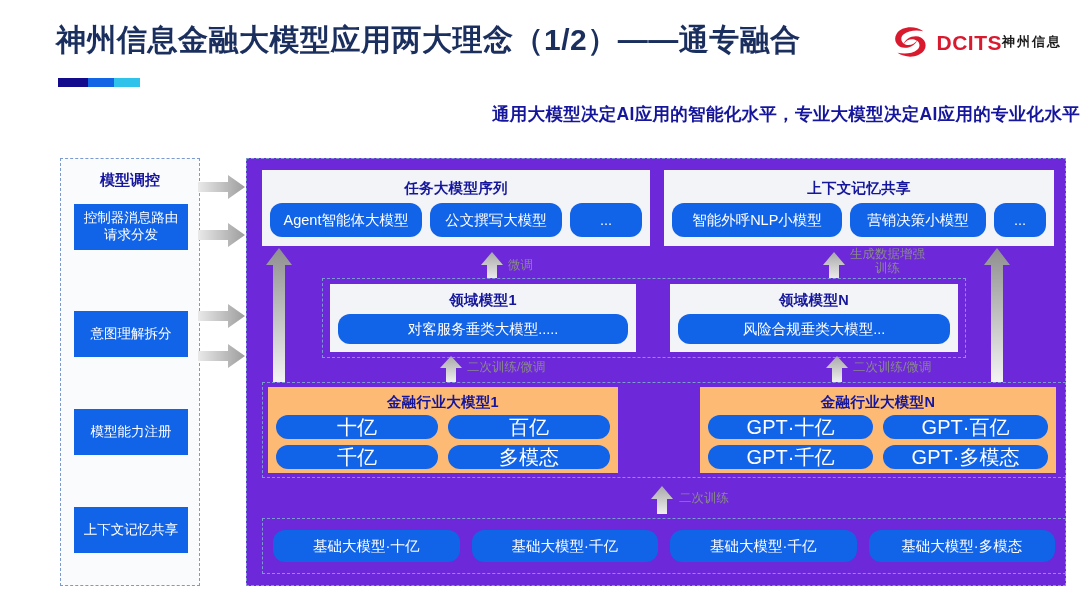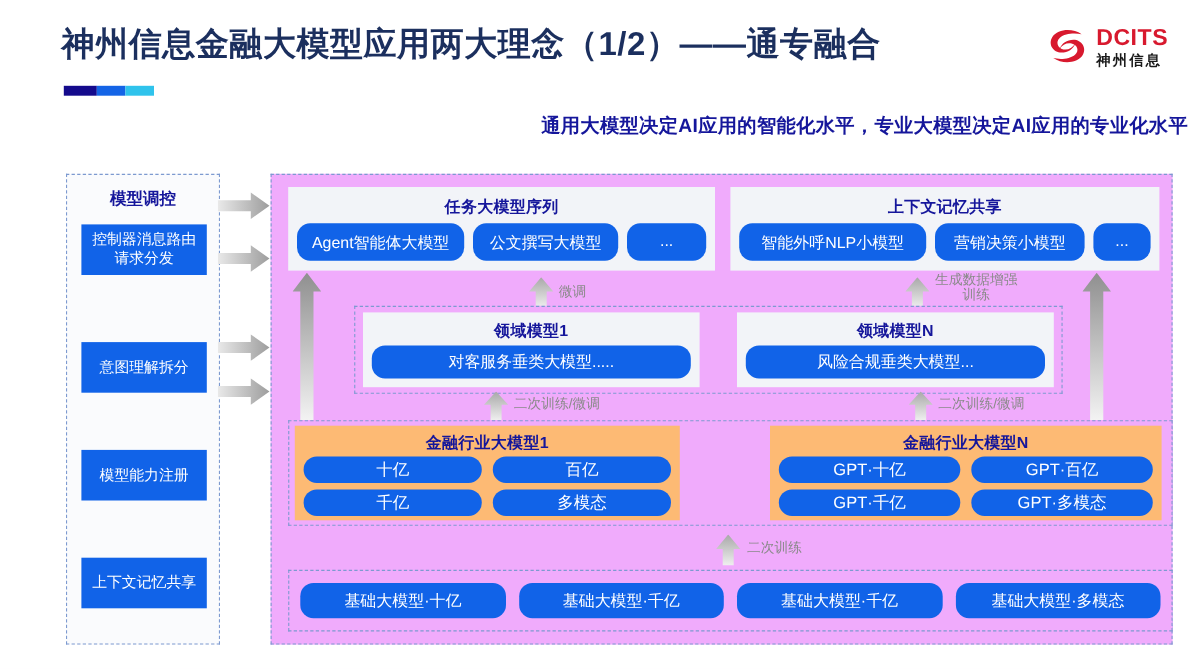--- a/index.html
+++ b/index.html
@@ -25,26 +25,26 @@
 
   .subtitle {
     position: absolute; left: 0; right: 0; top: 102px;
     text-align: right; font-size: 17.5px; font-weight: bold;
     color: #15169b; letter-spacing: .3px;
   }
 
   
   .logo { position: absolute; right: 18px; top: 22px; display: flex; align-items: center; gap: 7px; }
   .logo .mark { width: 40px; height: 40px; }
-  .logo .words { display: flex; flex-direction: column; line-height: 1; }
+  .logo .words { display: flex; flex-direction: row; line-height: 1; }
   .logo .en { font-size: 21px; font-weight: bold; color: #d8192e; letter-spacing: .5px; }
   .logo .cn { font-size: 13px; font-weight: bold; color: #1a1a1a; letter-spacing: 2px; margin-top: 3px; }
 
   
-  .dashed { border: 1px dashed #7d9ad0; background: #f0abfc; position: absolute; }
+  .dashed { border: 1px dashed #7d9ad0; background: #6d28d9; position: absolute; }
   .bluebox {
     background: #1163e8; color: #fff; display: flex;
     align-items: center; justify-content: center;
     font-size: 14.5px; border-radius: 12px; white-space: nowrap;
   }
   .grp-title {
     text-align: center; font-size: 14.5px; font-weight: bold;
     color: #15169b; letter-spacing: .3px;
   }
 
@@ -81,21 +81,21 @@
   .dompanel { position: absolute; top: 6px; height: 68px; background: #f2f4f8; }
   .dompanel .grp-title { margin-top: 7px; }
   .dompanel .bluebox { position: absolute; left: 8px; right: 8px; top: 30px; height: 30px; }
 
   
   #indbox { left: 262px; top: 382px; width: 804px; height: 96px; }
   .indpanel { position: absolute; top: 5px; height: 86px; background: #fdba74; }
   .indpanel .grp-title { margin-top: 6px; }
   .indpanel .grid { position: absolute; left: 8px; right: 8px; top: 28px;
     display: grid; grid-template-columns: 1fr 1fr; gap: 6px 10px; }
-  .indpanel .grid .bluebox { height: 24px; font-size: 15px; }
+  .indpanel .grid .bluebox { height: 24px; font-size: 20px; }
 
   
   #basebox { left: 262px; top: 518px; width: 804px; height: 56px; }
   #basebox .row { position: absolute; left: 10px; right: 10px; top: 11px;
     display: flex; gap: 12px; }
   #basebox .row .bluebox { flex: 1; height: 32px; font-size: 14.5px; }
 </style>
 </head>
 <body>
 

